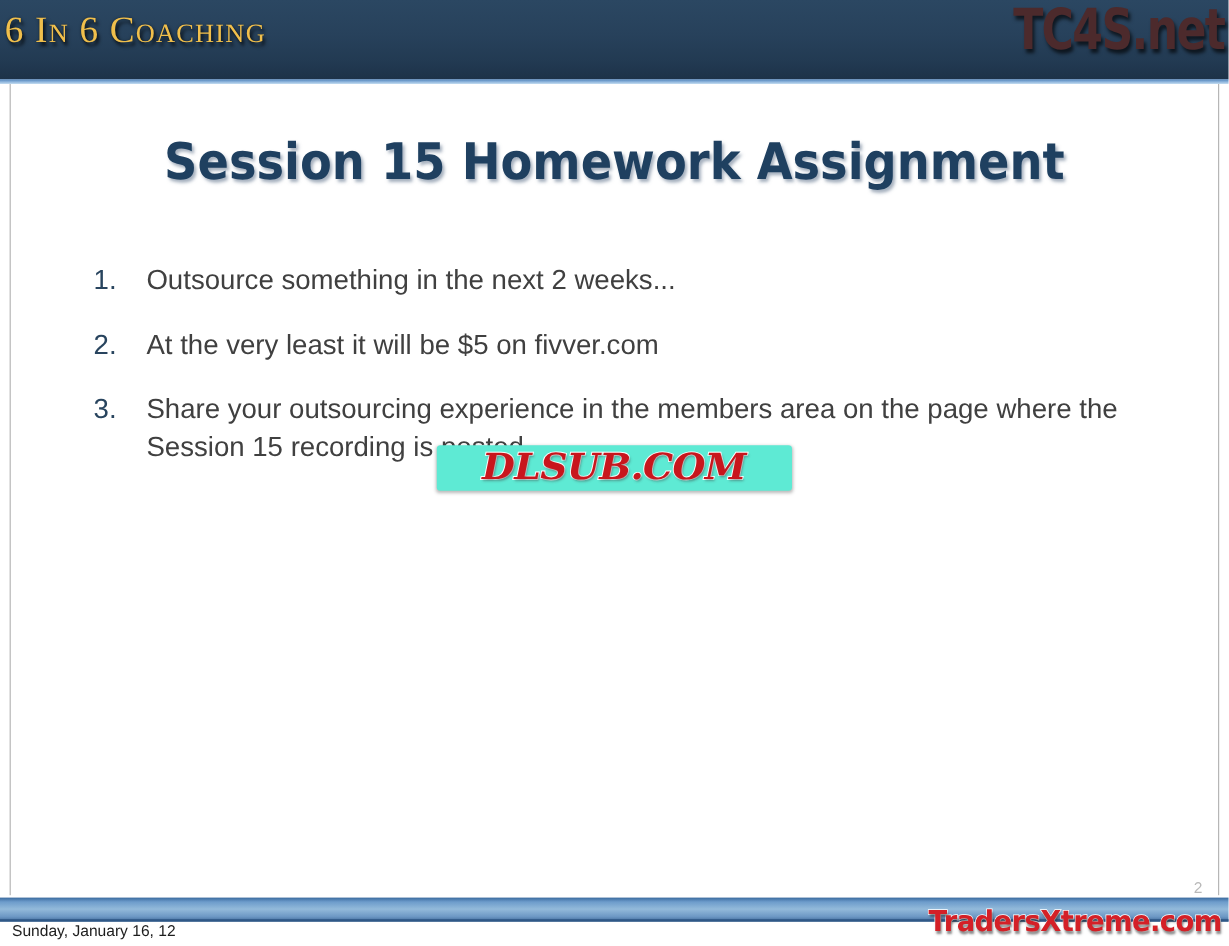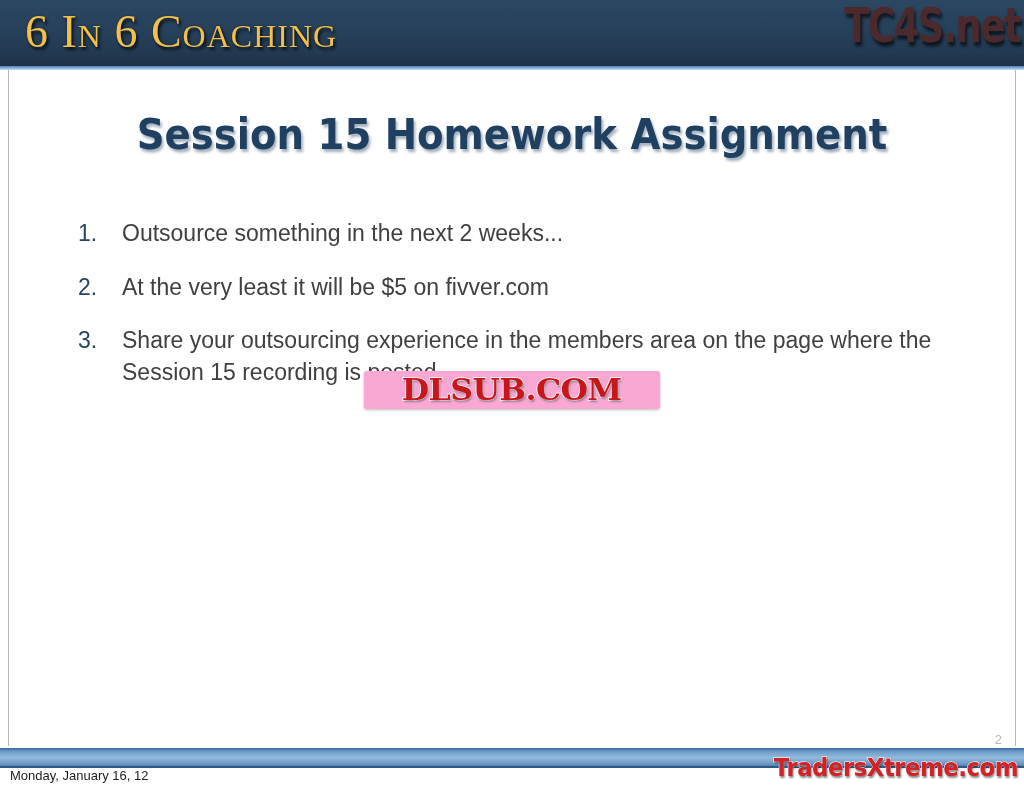--- a/index.html
+++ b/index.html
@@ -34,24 +34,24 @@
     position: absolute;
     left: 0;
     top: 66px;
     width: 1024px;
     height: 4px;
     background: linear-gradient(180deg, #4f7db0 0%, #7ba7d4 40%, #c5ddf1 100%);
   }
 
   .brand-title {
     position: absolute;
-    left: 25px;
+    left: 4px;
     top: 9px;
     font-family: "Liberation Serif", serif;
-    font-size: 46px;
+    font-size: 31px;
     font-variant: small-caps;
     letter-spacing: 1px;
     color: #f0bf4c;
     text-shadow: 2px 3px 3px rgba(0,0,0,0.70), 0 0 2px rgba(0,0,0,0.5);
     white-space: nowrap;
     line-height: 1;
   }
 
   .tc4s-logo {
     position: absolute;
@@ -124,27 +124,28 @@
     color: #404040;
   }
 
   
   .watermark {
     position: absolute;
     left: 364px;
     top: 371px;
     width: 296px;
     height: 38px;
-    background: #f9a8d4;
+    background: #5eead4;
     border-radius: 3px;
     box-shadow: 0 1px 3px rgba(0,0,0,0.28);
     display: flex;
     align-items: center;
     justify-content: center;
     overflow: hidden;
+    font-style: italic;
   }
   .watermark-text {
     font-family: "DejaVu Serif", serif;
     font-size: 30px;
     font-weight: bold;
     letter-spacing: -0.5px;
     color: #c8161d;
     -webkit-text-stroke: 1.5px #ffffff;
     paint-order: stroke fill;
     text-shadow: 1px 2px 2px rgba(60,60,60,0.45);
@@ -244,16 +245,16 @@
 
   </div>
 
   <div class="watermark">
     <span class="watermark-text">DLSUB.COM</span>
   </div>
 
   <div class="page-number">2</div>
 
   <div class="footer-bar"></div>
-  <div class="footer-date">Monday, January 16, 12</div>
+  <div class="footer-date">Sunday, January 16, 12</div>
   <div class="tx-logo">TradersXtreme.com</div>
 
 </div>
 
 </body></html>

